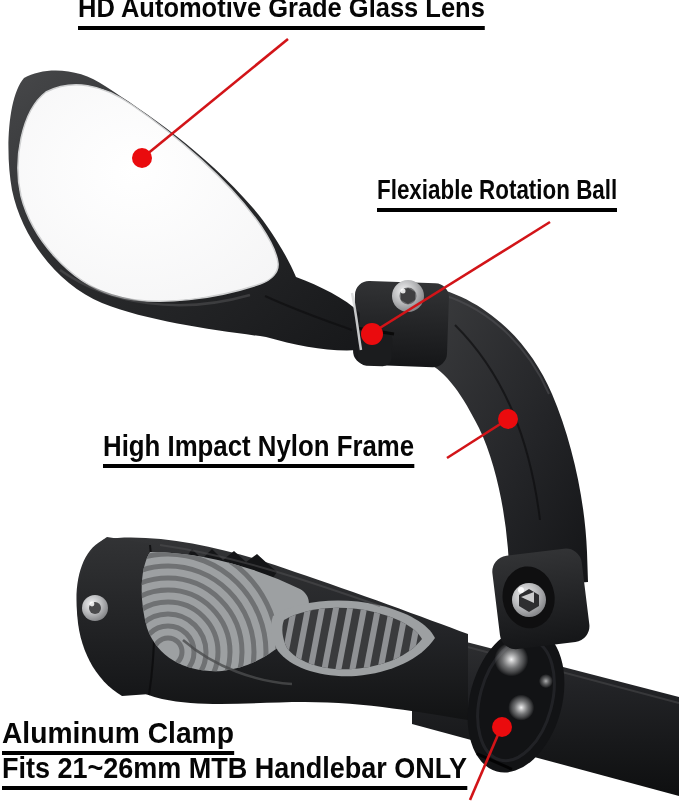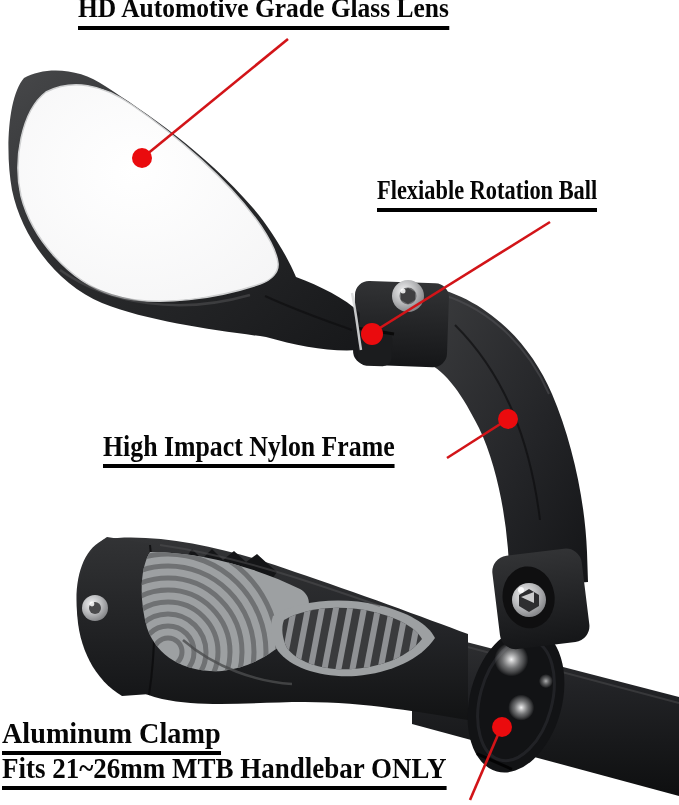--- a/index.html
+++ b/index.html
@@ -1,18 +1,18 @@
 <!DOCTYPE html>
 <html><head>
 <meta charset="utf-8">
 <style>
   html,body{margin:0;padding:0;background:#ffffff;}
   .canvas{
     position:relative;width:679px;height:805px;background:#ffffff;
-    overflow:hidden;font-family:Liberation Serif, serif;
+    overflow:hidden;font-family:Liberation Sans, sans-serif;
   }
   .product-svg{position:absolute;left:0;top:0;}
   .lbl{
     position:absolute;font-weight:700;color:#060606;white-space:nowrap;
     line-height:1.1;border-bottom:4px solid #000;padding-bottom:2px;
     transform-origin:left top;letter-spacing:0px;
   }
   .lbl-lens {left:78px; top:-7px; font-size:28px; transform:scaleX(0.91);}
   .lbl-ball {left:377px;top:175px; font-size:28px; transform:scaleX(0.80);}
   .lbl-frame{left:103px;top:429px; font-size:30px; transform:scaleX(0.86);}

